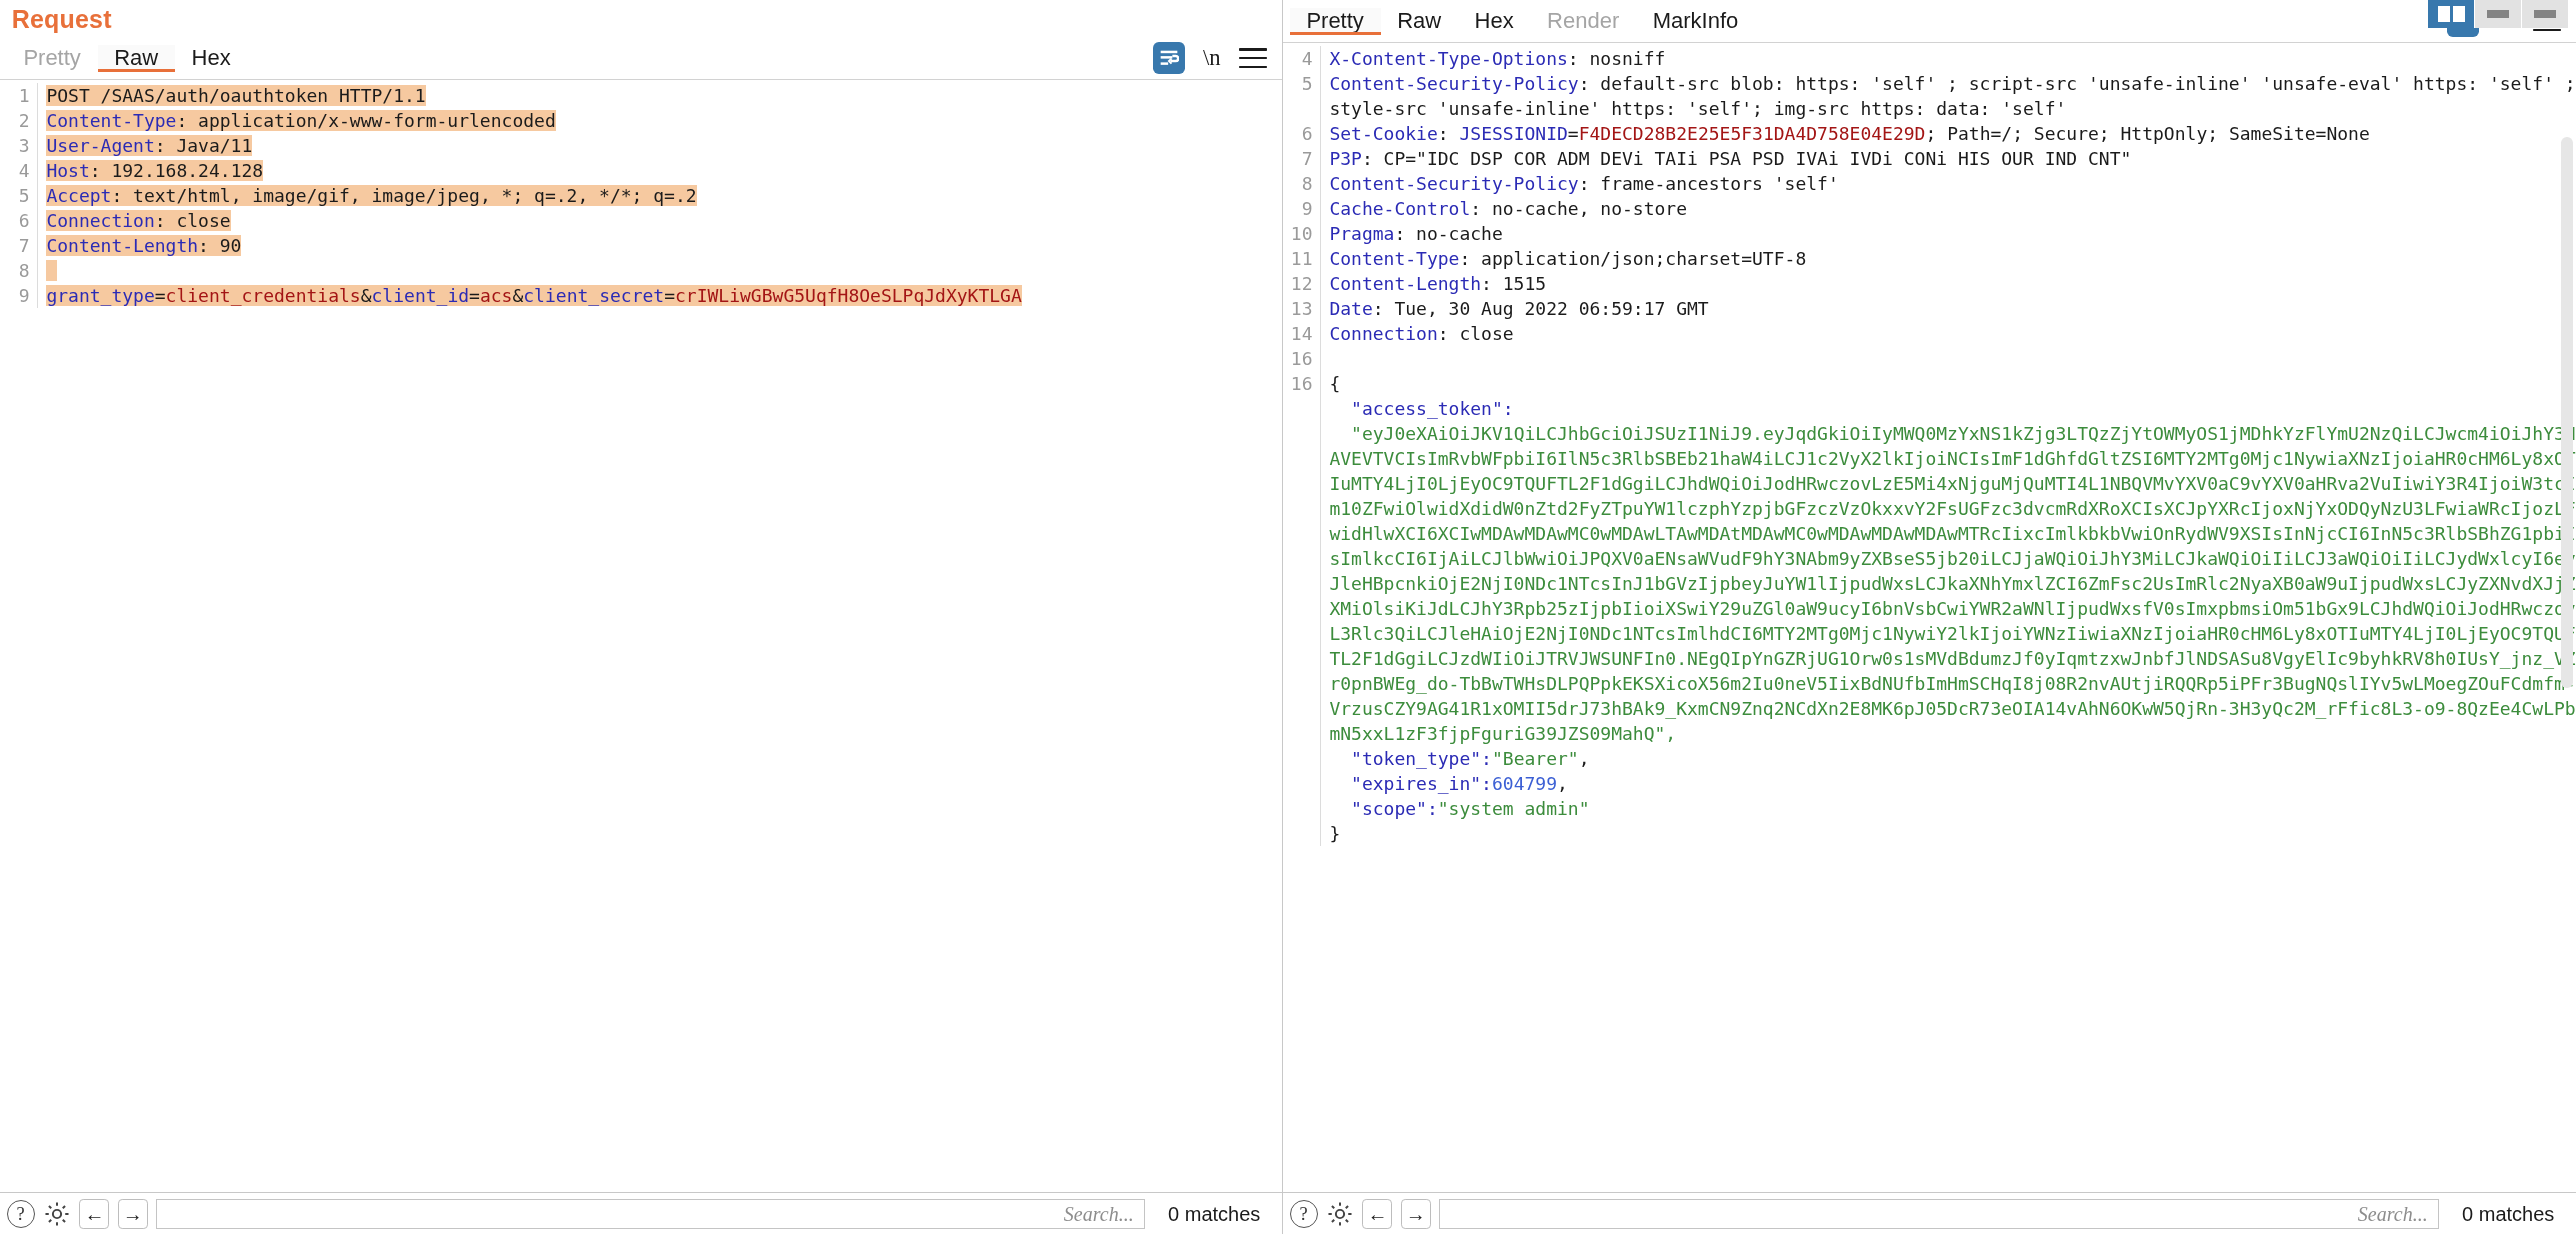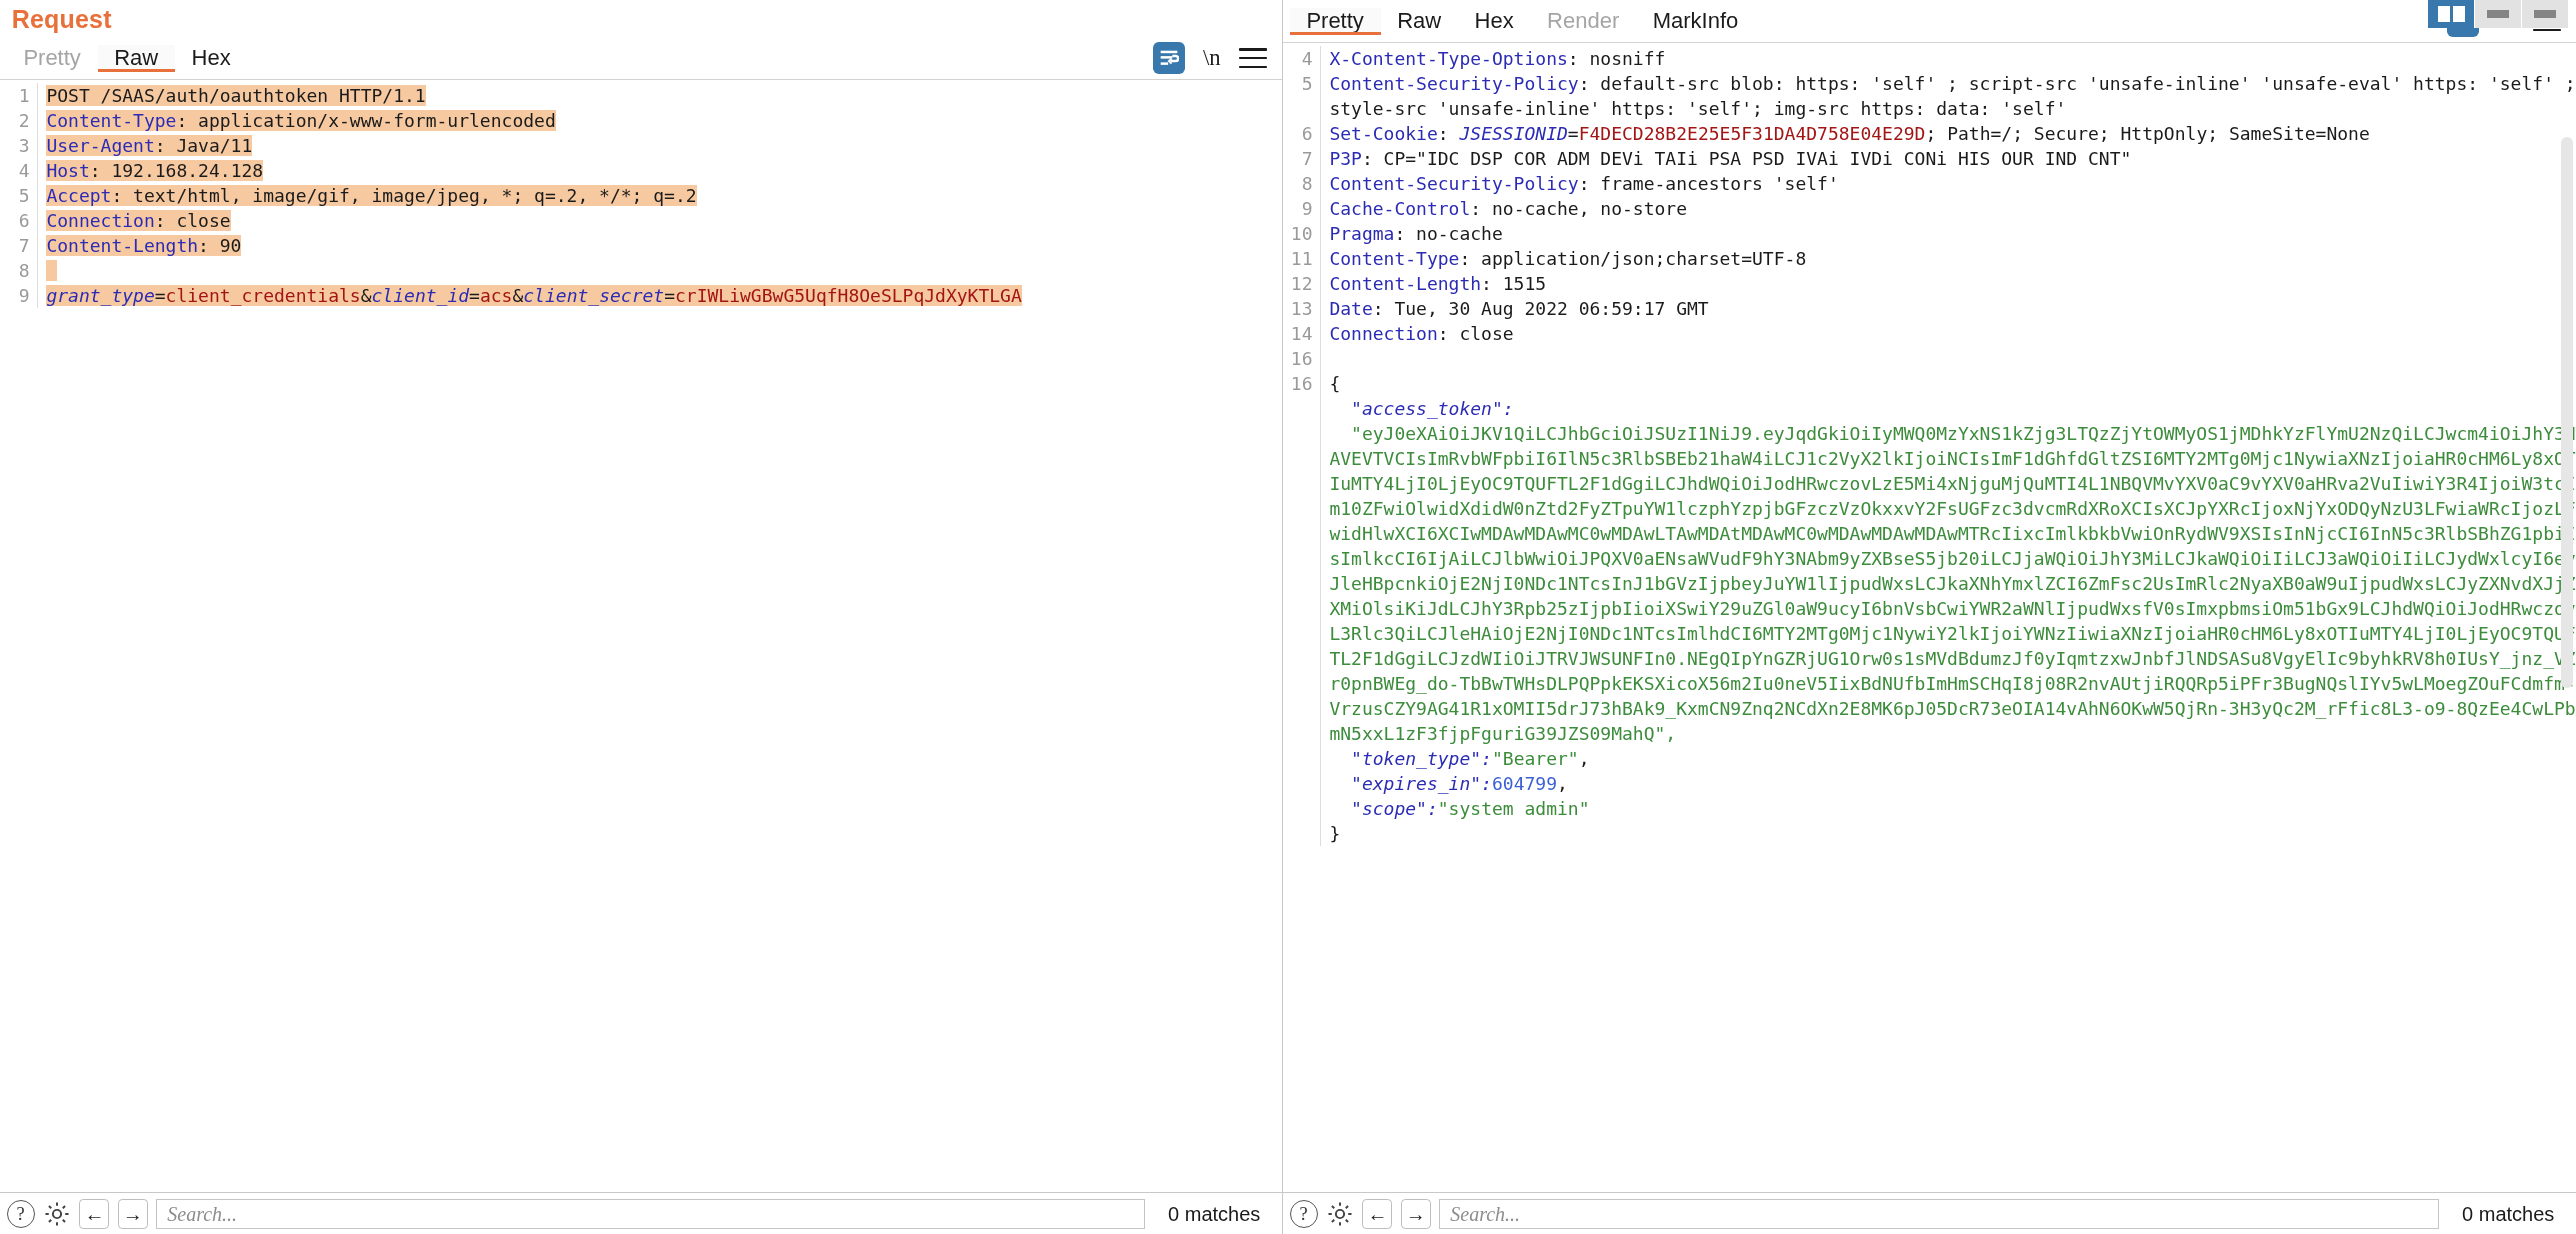--- a/index.html
+++ b/index.html
@@ -77,21 +77,21 @@
   }
   .gutter div { height: 25px; }
   .gutter div.blank { color: transparent; }
   .code { flex: 1 1 auto; padding-left: 8.4px; white-space: pre-wrap; word-break: break-all; }
   .ln { min-height: 25px; }
 
   
   .k-hdr  { color: #2b2bb5; }         
   .k-val  { color: #1b1b1b; }         
   .k-red  { color: #a31515; }         
-  .k-blue { color: #2b2bb5; font-style: italic; }
+  .k-blue { color: #2b2bb5; }
   .k-green{ color: #3c8c3c; }         
   .k-num  { color: #3b5fd4; }         
   .hl     { background: #f6c9a0; }
 
   
   .vscroll {
     position: absolute; top: 94px; right: 3.3px; width: 11.7px; height: 551px;
     background: #e6e6e6; border-radius: 5.8px;
   }
 
@@ -108,21 +108,21 @@
     font-size: 18.4px; color:#333; font-family:"Liberation Serif", serif;
   }
   .gear { width: 28px; height: 28px; }
   .sq-btn {
     width: 30px; height: 30px; border: 0.8px solid #bdbdbd; border-radius: 4.2px;
     display:flex; align-items:center; justify-content:center;
     font-size: 20px; color:#222; background:#fff;
   }
   .search-box {
     flex: 1 1 auto; height: 30px; border: 0.8px solid #c4c4c4; background:#fff;
-    display:flex; align-items:center; padding: 11px 10px;
+    display:flex; align-items:center; padding: 11px 10px; justify-content: flex-end;
   }
   .search-box span {
     font-family: "Liberation Serif", serif; font-style: italic;
     font-size: 20px; color: #8d8d8d;
   }
   .matches {
     font-size: 20px; color: #1b1b1b; padding: 0 15px; white-space: nowrap;
   }
 </style>
 </head>

